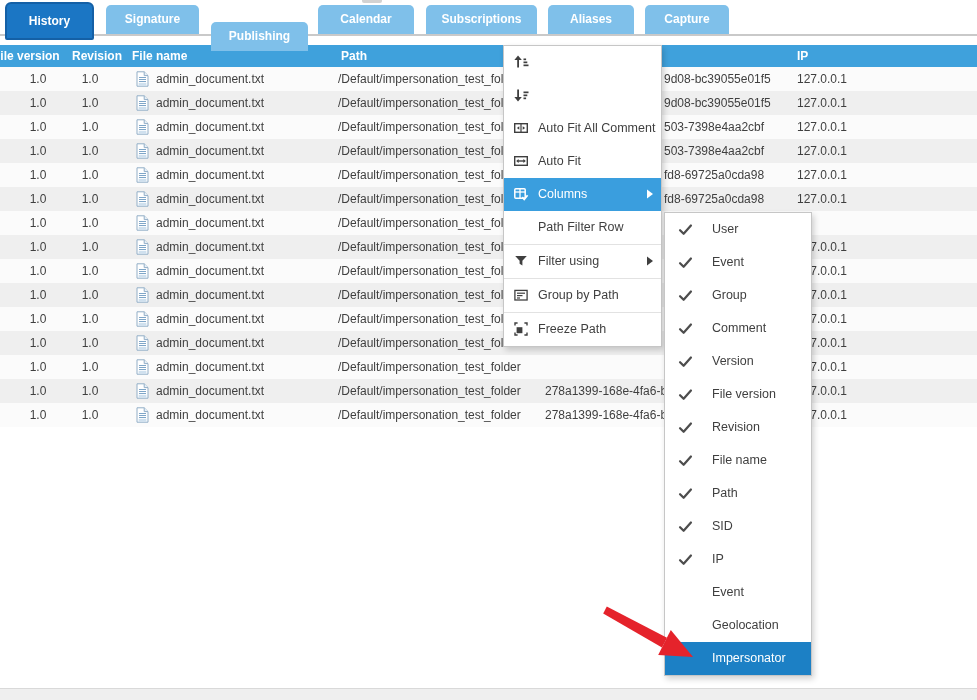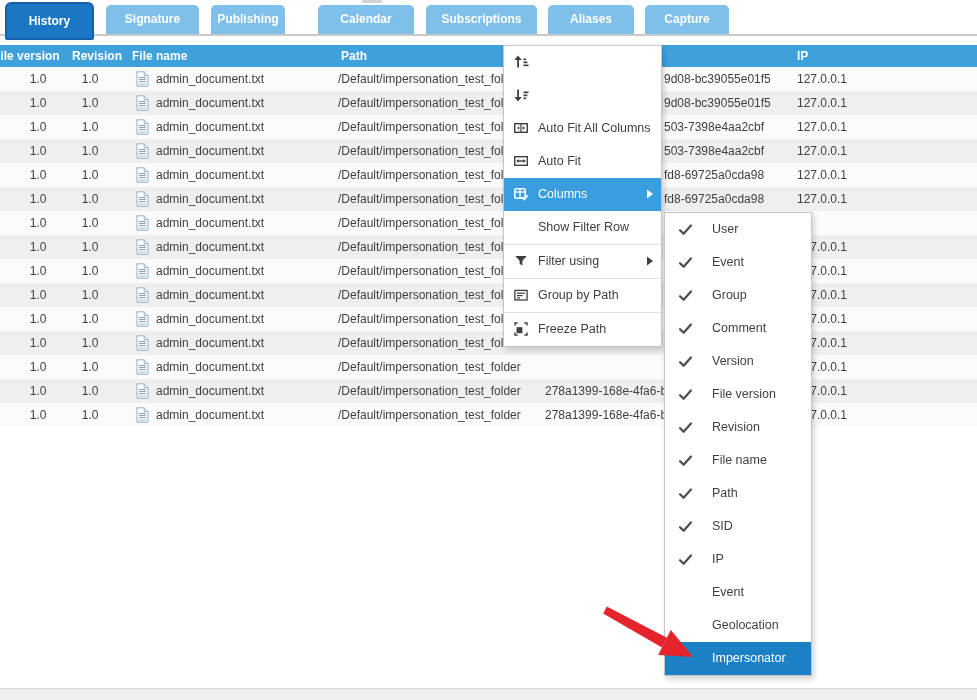--- a/index.html
+++ b/index.html
@@ -49,21 +49,21 @@
 </style>
 </head>
 <body>
 
 <div id="app">
   <div id="top-fragment"></div>
   <div id="tab-underline"></div>
   <div id="tabbar">
       <div class="tab active" style="left: 5px; width: 89px;">History</div>
       <div class="tab" style="left: 106px; width: 93px;">Signature</div>
-      <div class="tab" style="left: 211px; width: 74px;">Publishing</div>
+      <div class="tab" style="left: 211px; width: 97px; margin-top: 17px;">Publishing</div>
       <div class="tab" style="left: 318px; width: 96px;">Calendar</div>
       <div class="tab" style="left: 426px; width: 111px;">Subscriptions</div>
       <div class="tab" style="left: 548px; width: 86px;">Aliases</div>
       <div class="tab" style="left: 645px; width: 84px;">Capture</div>
     </div>
 
   <div id="grid">
     <div id="grid-header">
         <div class="hlbl" style="left: -7px;">File version</div>
         <div class="hlbl" style="left: 72px;">Revision</div>
@@ -392,21 +392,21 @@
       </div>
       <div class="mi">
         <div class="ic">
           <svg viewBox="0 0 16 16">
             <rect x="1.7" y="3.7" width="12.6" height="8.6" fill="none" stroke="currentColor" stroke-width="1.4"></rect>
             <line x1="8" y1="3.7" x2="8" y2="12.3" stroke="currentColor" stroke-width="1.2"></line>
             <polygon points="6.3,6.3 6.3,9.7 3.9,8" fill="currentColor"></polygon>
             <polygon points="9.7,6.3 9.7,9.7 12.1,8" fill="currentColor"></polygon>
           </svg>
         </div>
-        <div class="lb">Auto Fit All Columns</div>
+        <div class="lb">Auto Fit All Comment</div>
       </div>
       <div class="mi">
         <div class="ic">
           <svg viewBox="0 0 16 16">
             <rect x="1.7" y="3.7" width="12.6" height="8.6" fill="none" stroke="currentColor" stroke-width="1.4"></rect>
             <line x1="5" y1="8" x2="11" y2="8" stroke="currentColor" stroke-width="1.4"></line>
             <polygon points="5.6,5.9 5.6,10.1 3.2,8" fill="currentColor"></polygon>
             <polygon points="10.4,5.9 10.4,10.1 12.8,8" fill="currentColor"></polygon>
           </svg>
         </div>
@@ -422,21 +422,21 @@
           </svg>
         </div>
         <div class="lb">Columns</div>
         <div class="sar">
           <svg viewBox="0 0 8 10">
             <polygon points="1,0.5 7,5 1,9.5" fill="currentColor"></polygon>
           </svg>
         </div>
       </div>
       <div class="mi">
-        <div class="lb">Show Filter Row</div>
+        <div class="lb">Path Filter Row</div>
       </div>
       <div class="msep"></div>
       <div class="mi">
         <div class="ic">
           <svg viewBox="0 0 16 16">
             <path d="M2.2 3 h11.6 l-4.4 4.8 v4.6 l-2.8 -1.7 v-2.9 Z" fill="currentColor"></path>
           </svg>
         </div>
         <div class="lb">Filter using</div>
         <div class="sar">

